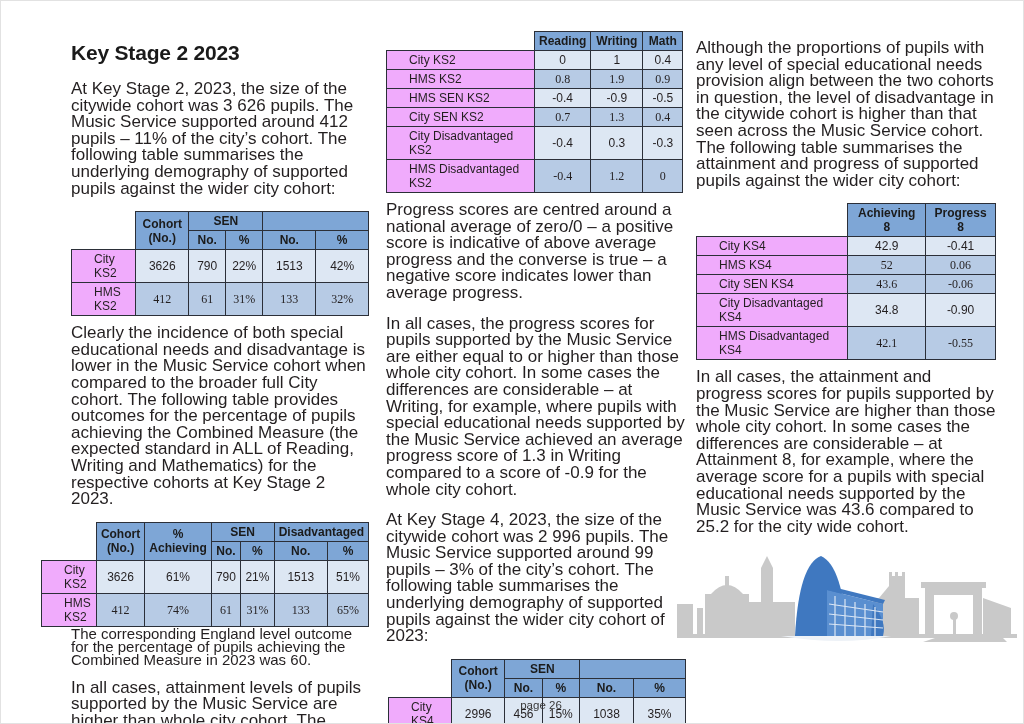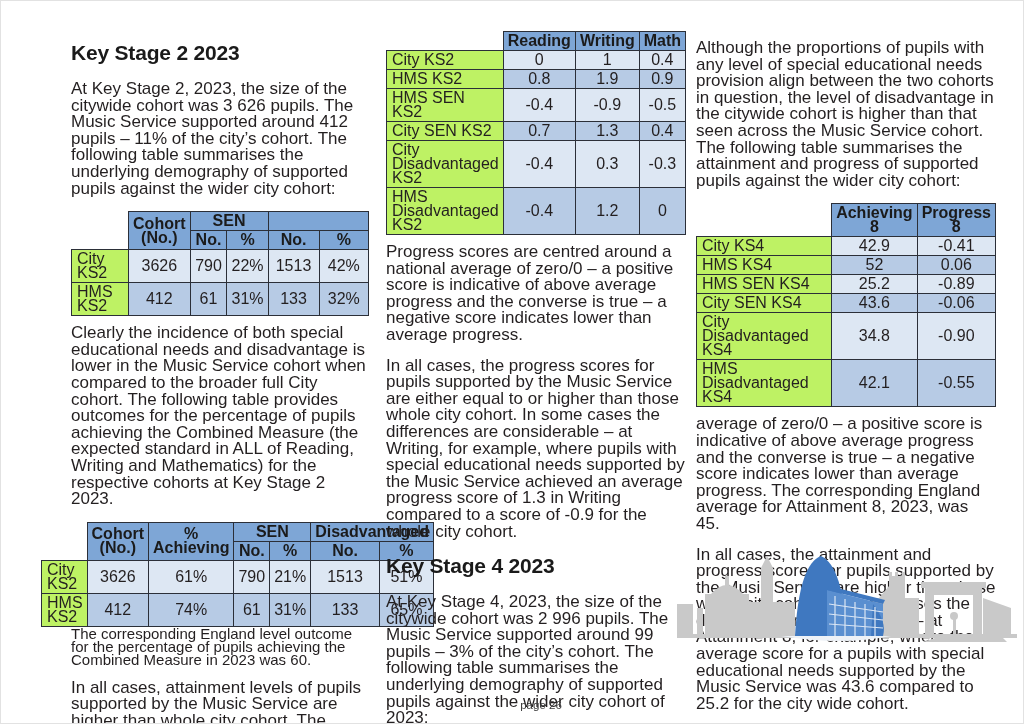--- a/index.html
+++ b/index.html
@@ -55,46 +55,46 @@
   p.fine {
     font-size: 15px;
     line-height: 13px;
     margin: 0 0 14px 32px;
     color: #231f20;
   }
 
   
   table.t {
     border-collapse: collapse;
-    font-size: 16px;
+    font-size: 12px;
     margin-bottom: 0;
     table-layout: fixed;
   }
   table.t td, table.t th {
     border: 1px solid #2b2f38;
     padding: 2px 4px;
     text-align: center;
     font-weight: normal;
     line-height: 14px;
     height: 17px;
     box-sizing: border-box;
   }
   table.t th {
     background: #7ea6d6;
     font-weight: bold;
     color: #1b1b1b;
   }
   table.t td.rowhead {
-    background: #bef264;
+    background: #f0abfc;
     text-align: left;
-    padding-left: 5px;
+    padding-left: 22px;
     font-weight: normal;
   }
   table.t td.data-a { background: #dde7f3; }
-  table.t td.data-b { background: #b7cbe5; }
+  table.t td.data-b { background: #b7cbe5; font-family: Liberation Serif, serif; }
   table.t th.blank, table.t td.blank {
     border: none;
     background: transparent;
   }
 
   
   .tbl-ks2-demo { margin-left: 32px; }
   .tbl-ks2-demo col.c0 { width: 66px; }
   .tbl-ks2-demo col.c1 { width: 54px; }
   .tbl-ks2-demo col.c2 { width: 38px; }
@@ -321,21 +321,20 @@
             <td class="data-b">-0.4</td>
             <td class="data-b">1.2</td>
             <td class="data-b">0</td>
           </tr>
         </tbody>
       </table>
 
       <p class="body">Progress scores are centred around a national average of zero/0 – a positive score is indicative of above average progress and the converse is true – a negative score indicates lower than average progress.</p>
       <p class="body">In all cases, the progress scores for pupils supported by the Music Service are either equal to or higher than those whole city cohort. In some cases the differences are considerable – at Writing, for example, where pupils with special educational needs supported by the Music Service achieved an average progress score of 1.3 in Writing compared to a score of -0.9 for the whole city cohort.</p>
 
-      <h1 class="section-title">Key Stage 4 2023</h1>
 
       <p class="body">At Key Stage 4, 2023, the size of the citywide cohort was 2 996 pupils. The Music Service supported around 99 pupils – 3% of the city’s cohort. The following table summarises the underlying demography of supported pupils against the wider city cohort of 2023:</p>
 
       <table class="t tbl-ks4-demo tbl-indent-5">
         <colgroup>
           <col class="c0">
             <col class="c1">
             <col class="c2">
             <col class="c3">
             <col class="c4">
@@ -404,43 +403,37 @@
             <td class="rowhead">City KS4</td>
             <td class="data-a">42.9</td>
             <td class="data-a">-0.41</td>
           </tr>
           <tr>
             <td class="rowhead">HMS KS4</td>
             <td class="data-b">52</td>
             <td class="data-b">0.06</td>
           </tr>
           <tr>
-            <td class="rowhead">HMS SEN KS4</td>
-            <td class="data-a">25.2</td>
-            <td class="data-a">-0.89</td>
-          </tr>
-          <tr>
             <td class="rowhead">City SEN KS4</td>
             <td class="data-b">43.6</td>
             <td class="data-b">-0.06</td>
           </tr>
           <tr>
             <td class="rowhead">City Disadvantaged KS4</td>
             <td class="data-a">34.8</td>
             <td class="data-a">-0.90</td>
           </tr>
           <tr>
             <td class="rowhead">HMS Disadvantaged KS4</td>
             <td class="data-b">42.1</td>
             <td class="data-b">-0.55</td>
           </tr>
         </tbody>
       </table>
 
-      <p class="body">average of zero/0 – a positive score is indicative of above average progress and the converse is true – a negative score indicates lower than average progress. The corresponding England average for Attainment 8, 2023, was 45.</p>
       <p class="body">In all cases, the attainment and progress scores for pupils supported by the Music Service are higher than those whole city cohort. In some cases the differences are considerable – at Attainment 8, for example, where the average score for a pupils with special educational needs supported by the Music Service was 43.6 compared to 25.2 for the city wide cohort.</p>
     </div>
   </div>
 
   <svg class="skyline" viewBox="0 0 340 115">
     <g fill="#c9c9c9">
       <rect x="0" y="58" width="16" height="32"></rect>
       <rect x="20" y="62" width="6" height="28"></rect>
       <rect x="28" y="48" width="44" height="42"></rect>
       <path d="M34 48 q16 -18 32 0 z"></path>

